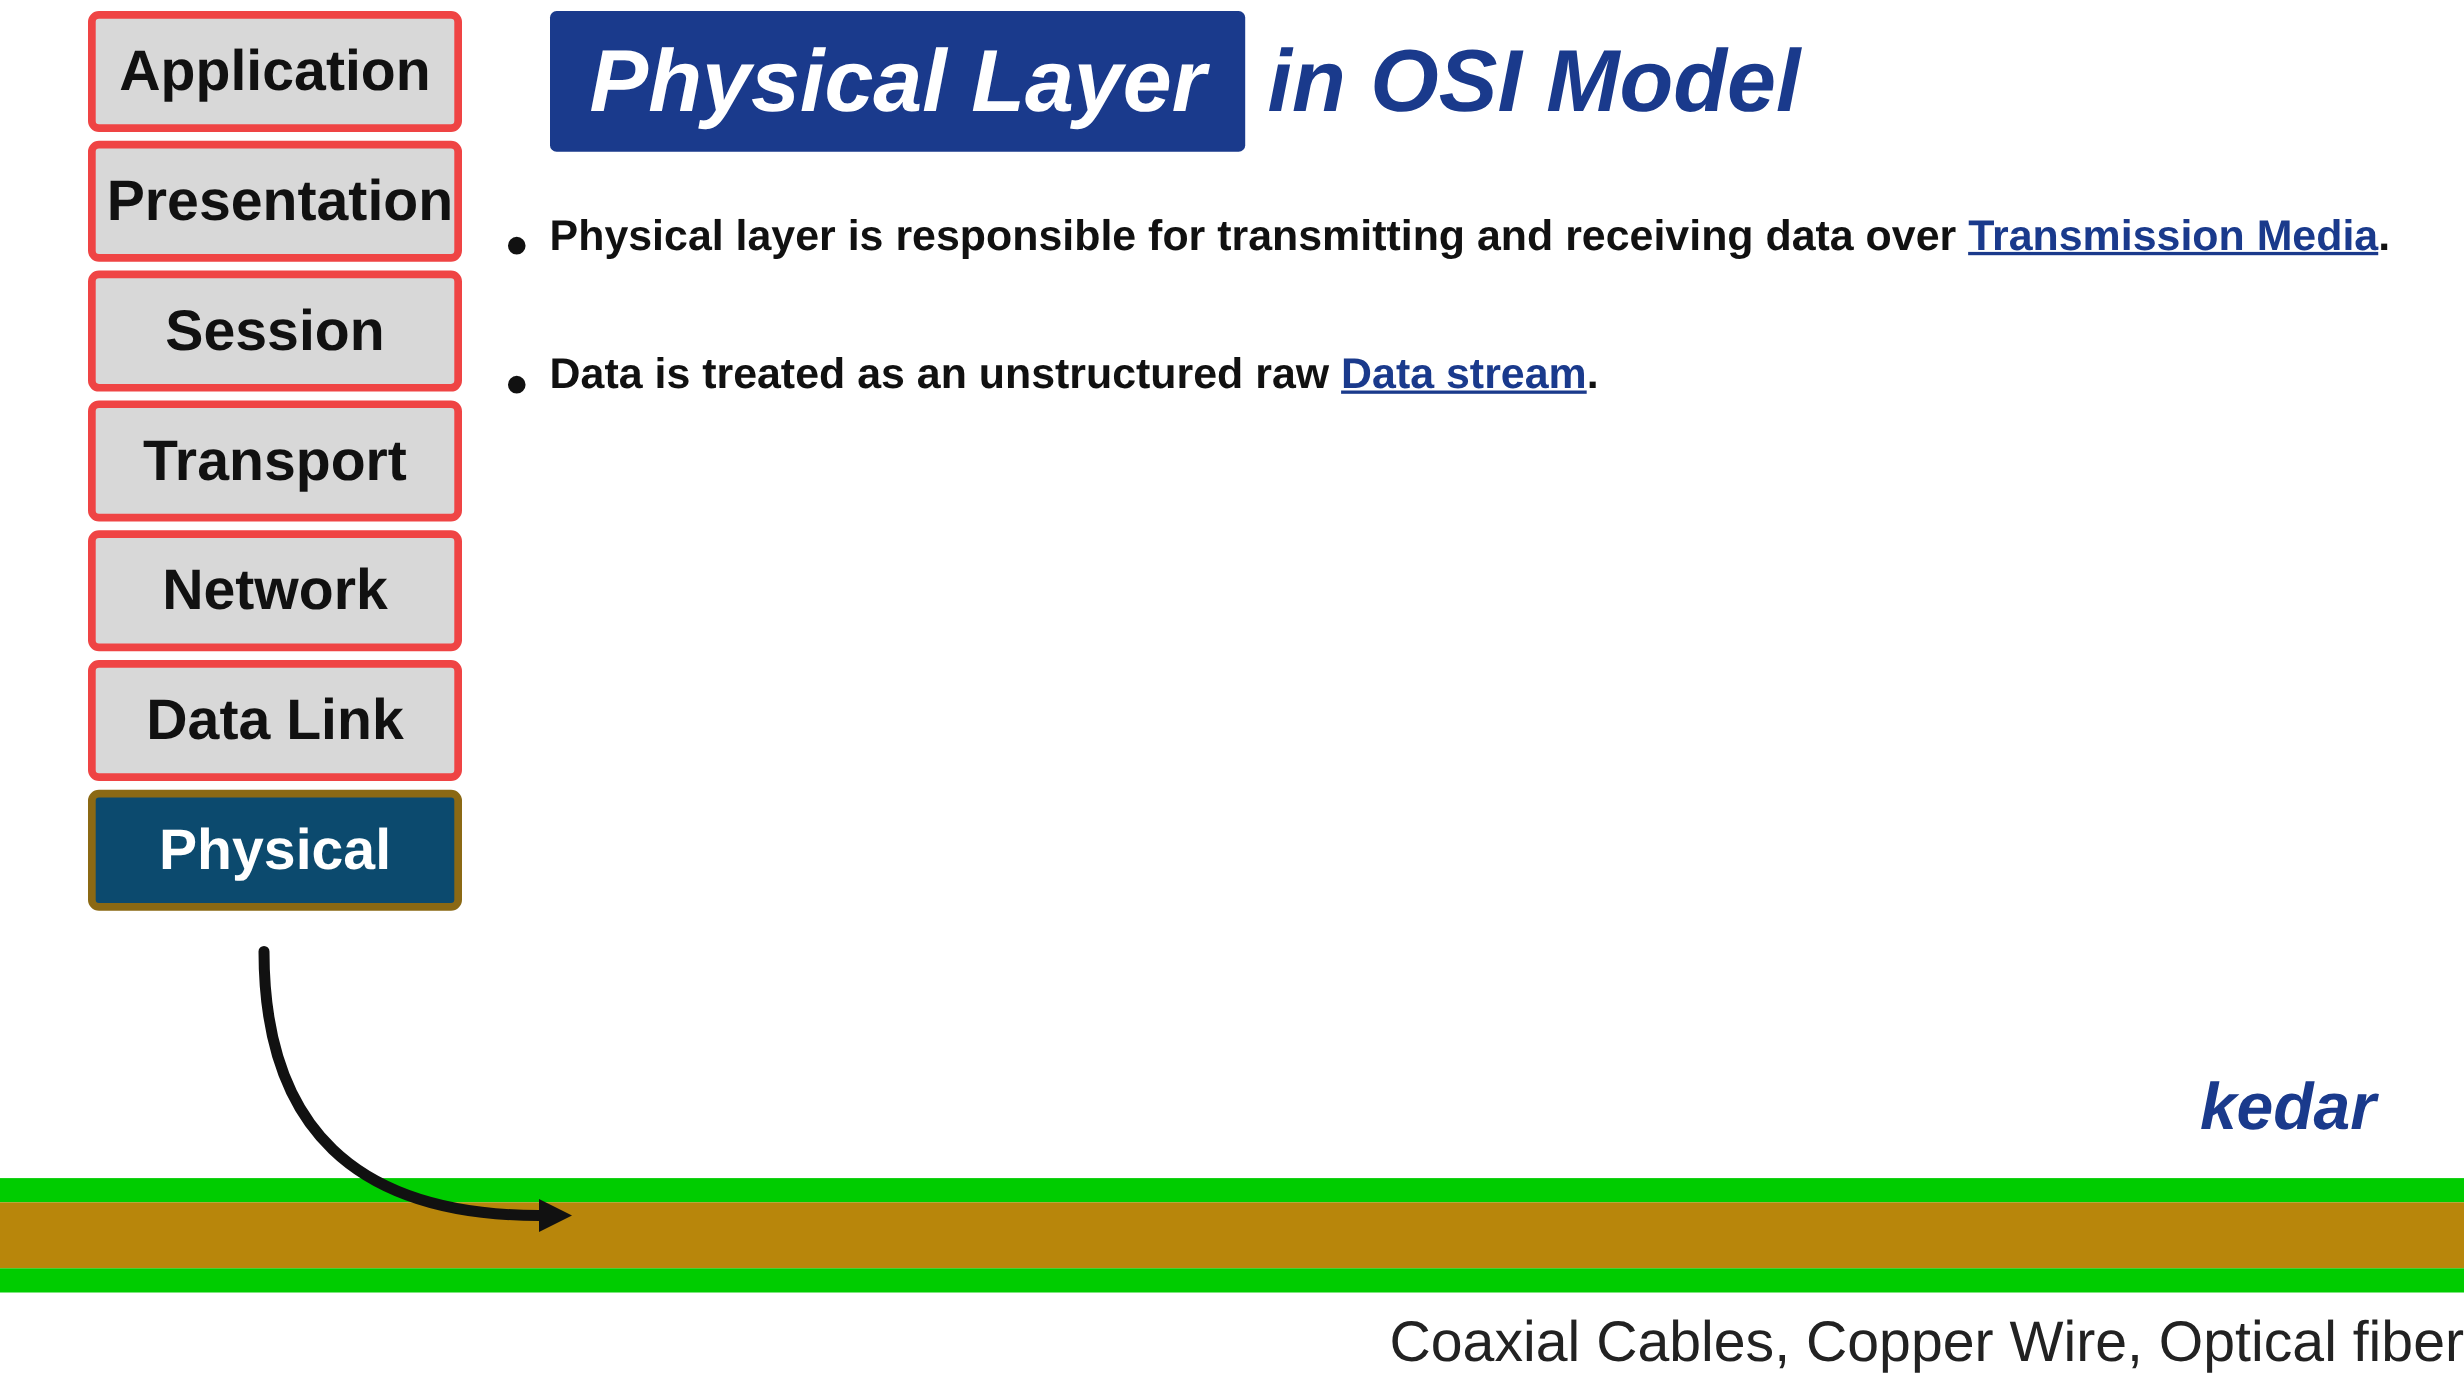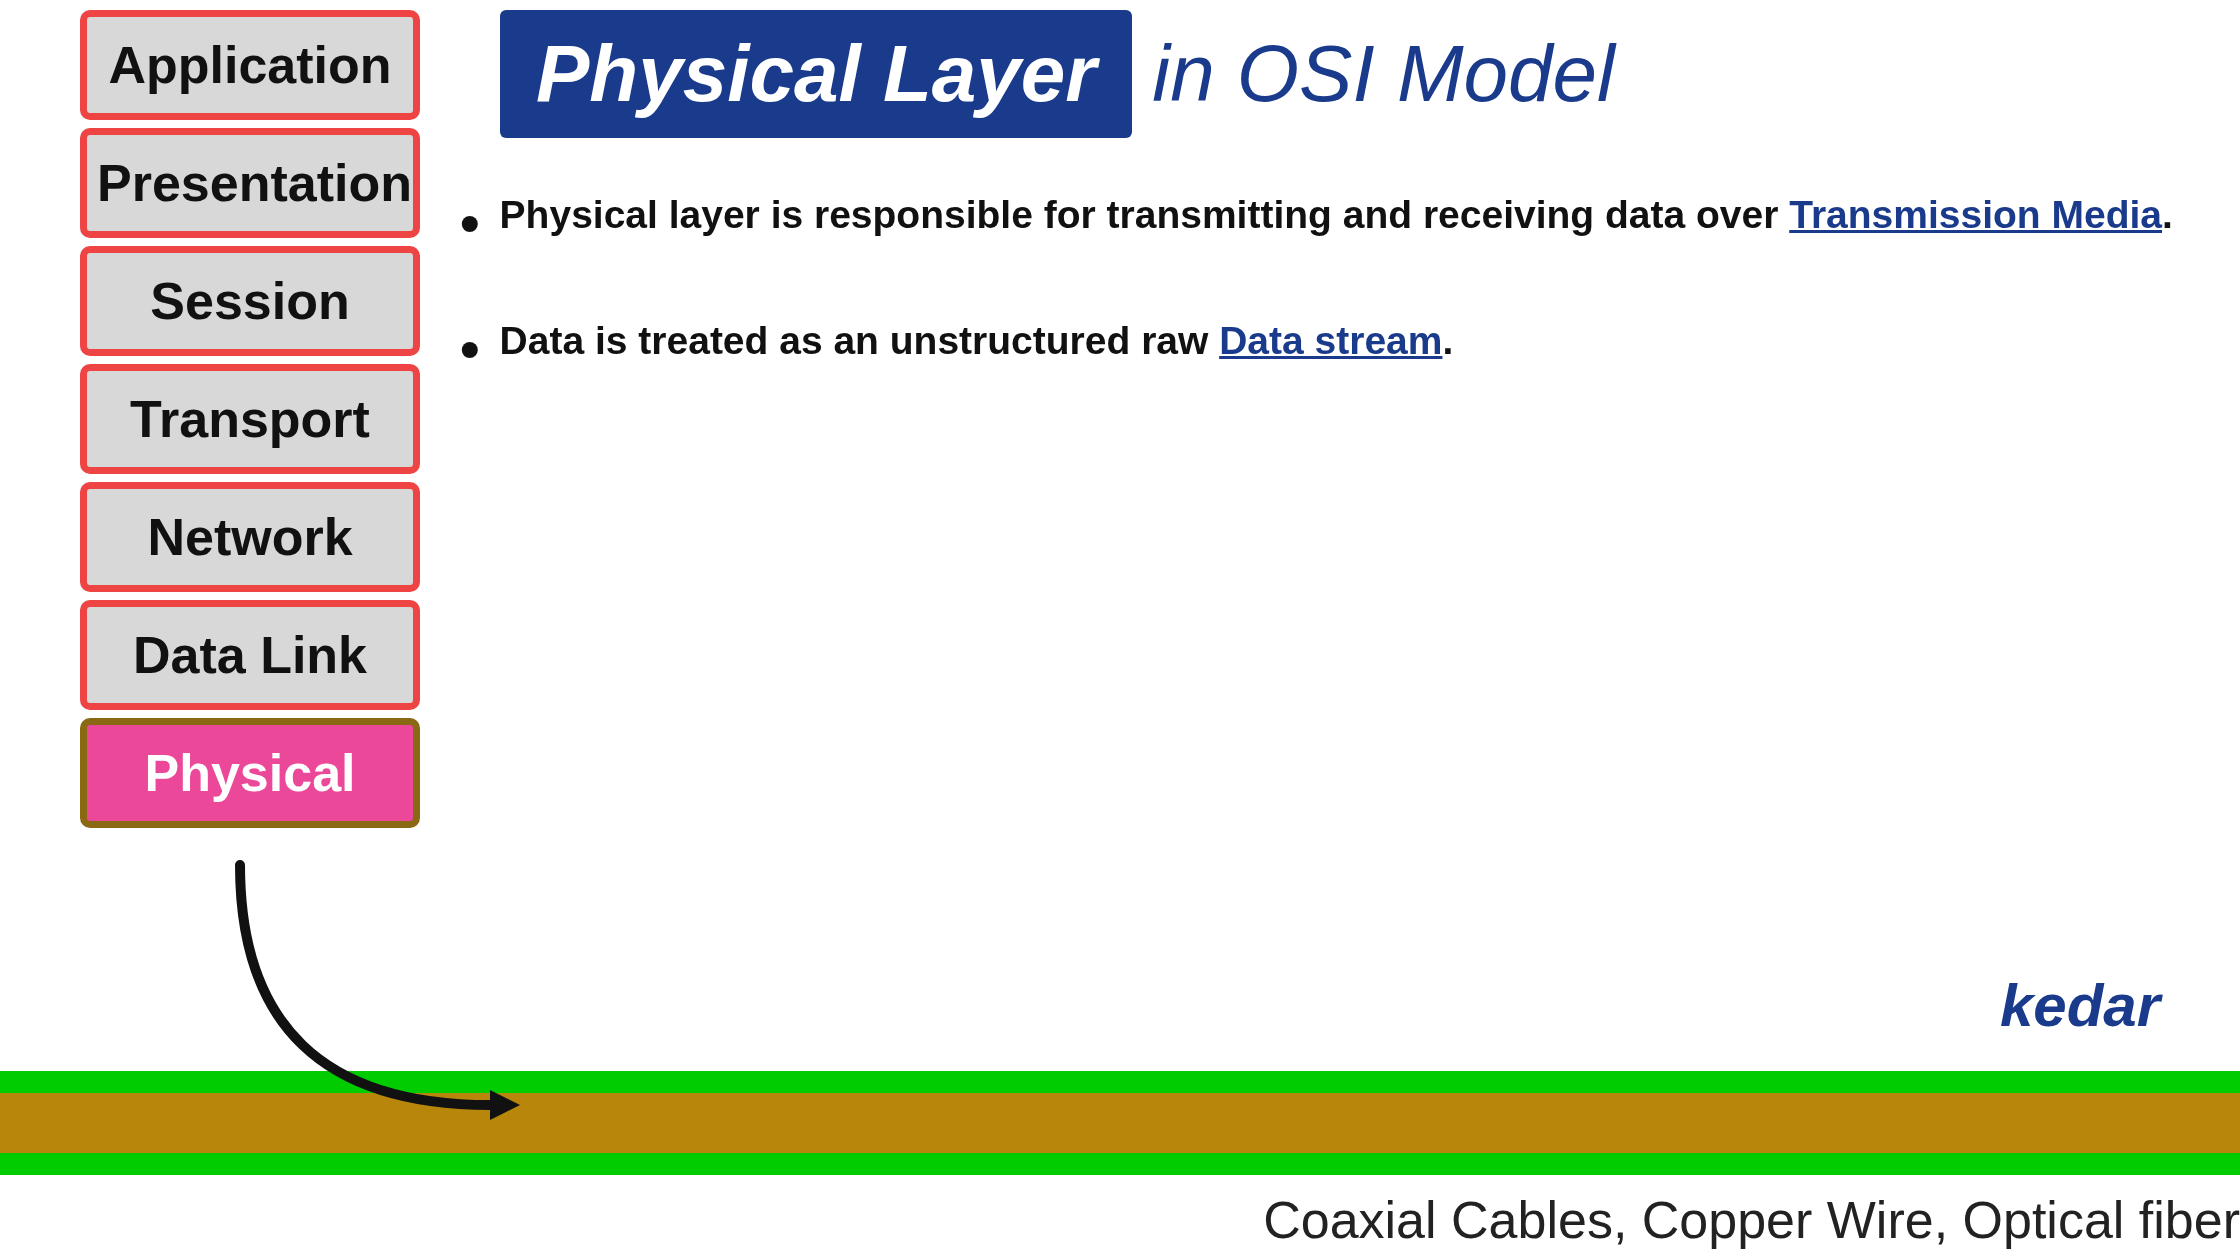--- a/index.html
+++ b/index.html
@@ -30,21 +30,21 @@
       text-align: center;
       font-size: 52px;
       font-weight: bold;
       color: #111;
       padding: 18px 10px;
       font-family: Arial, sans-serif;
       margin-left: 40px;
     }
 
     .layer-box.active {
-      background: #ec4899;
+      background: #0c4a6e;
       color: #fff;
       border-color: #8b6914;
     }
 
     .right-panel {
       position: absolute;
       left: 460px;
       top: 10px;
       right: 20px;
     }
@@ -66,21 +66,21 @@
     .title-blue-box span {
       font-size: 80px;
       font-weight: 900;
       color: #ffffff;
       font-family: Arial, sans-serif;
       font-style: italic;
     }
 
     .title-rest {
       font-size: 80px;
-      font-weight: 400;
+      font-weight: 700;
       color: #1a3a8c;
       font-style: italic;
       margin-left: 20px;
       font-family: Arial, sans-serif;
     }
 
     .bullet-list {
       list-style: none;
       padding: 0;
     }

